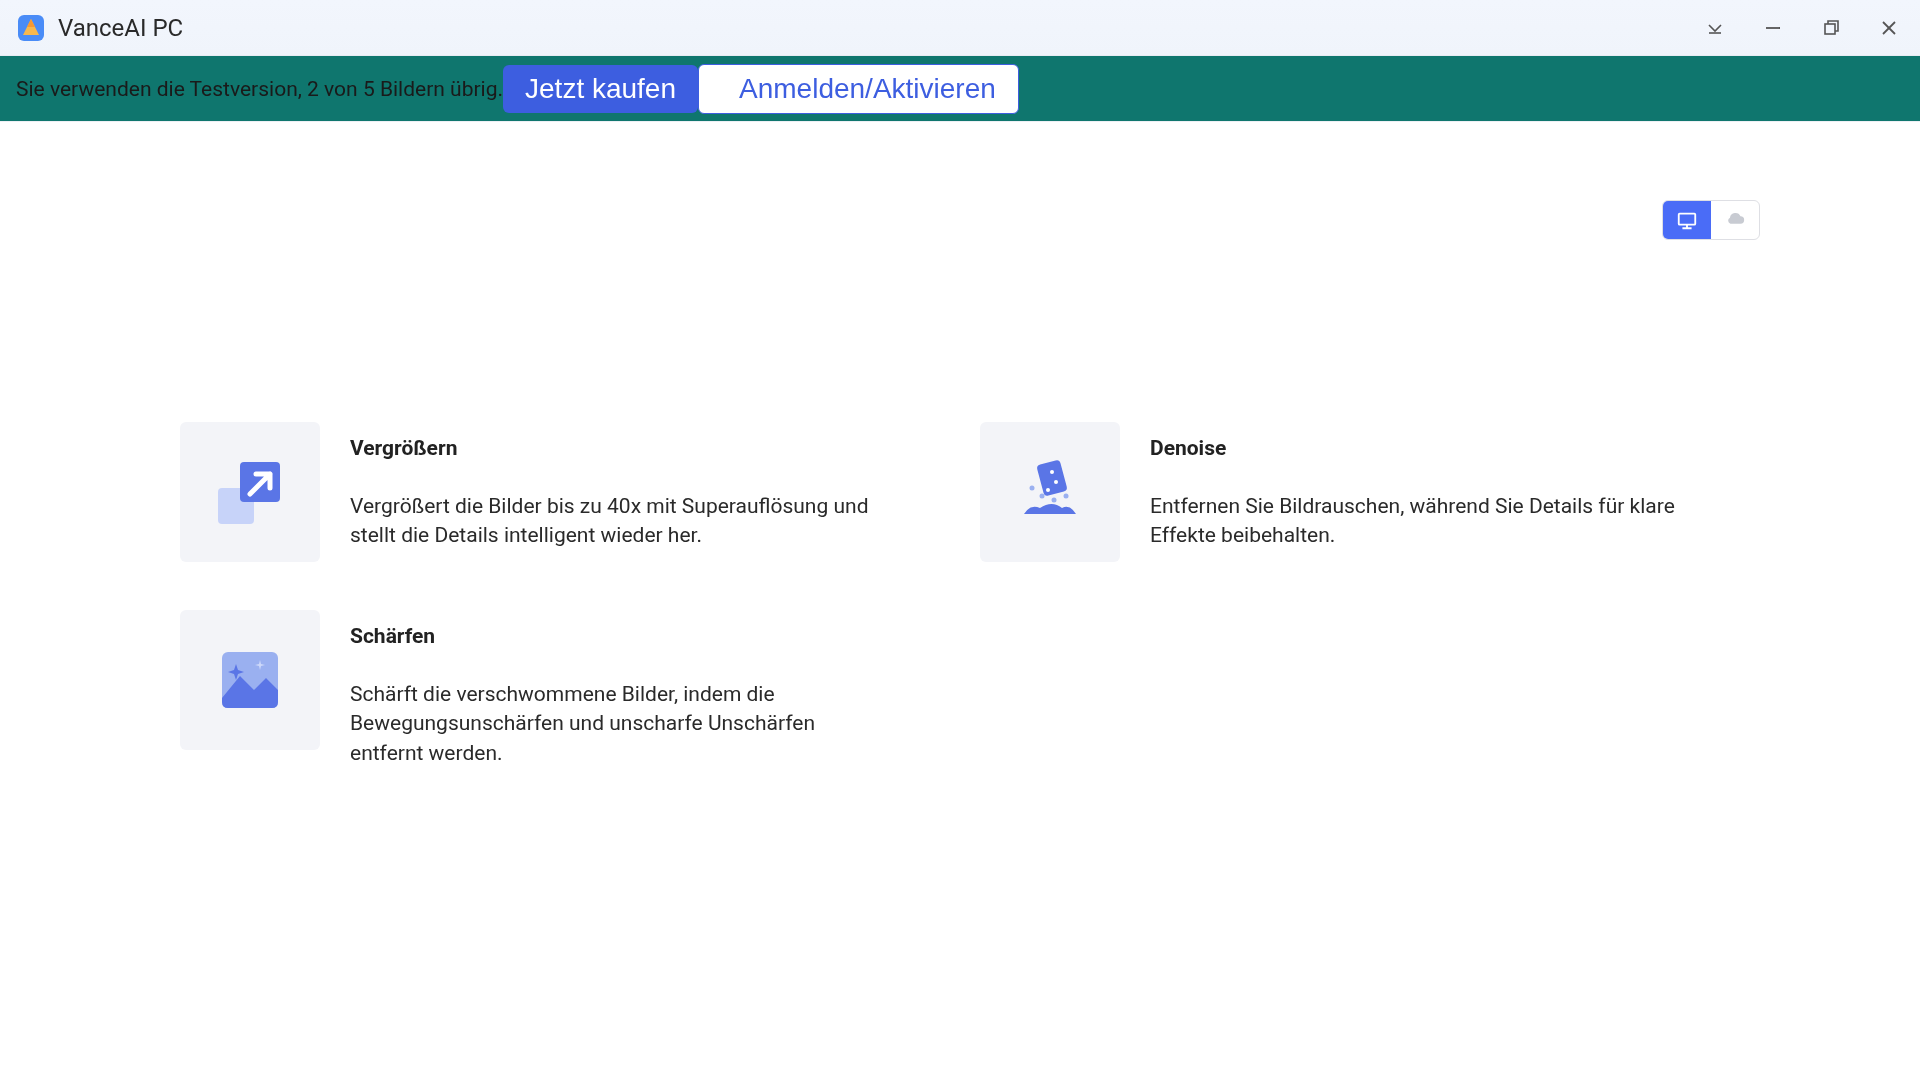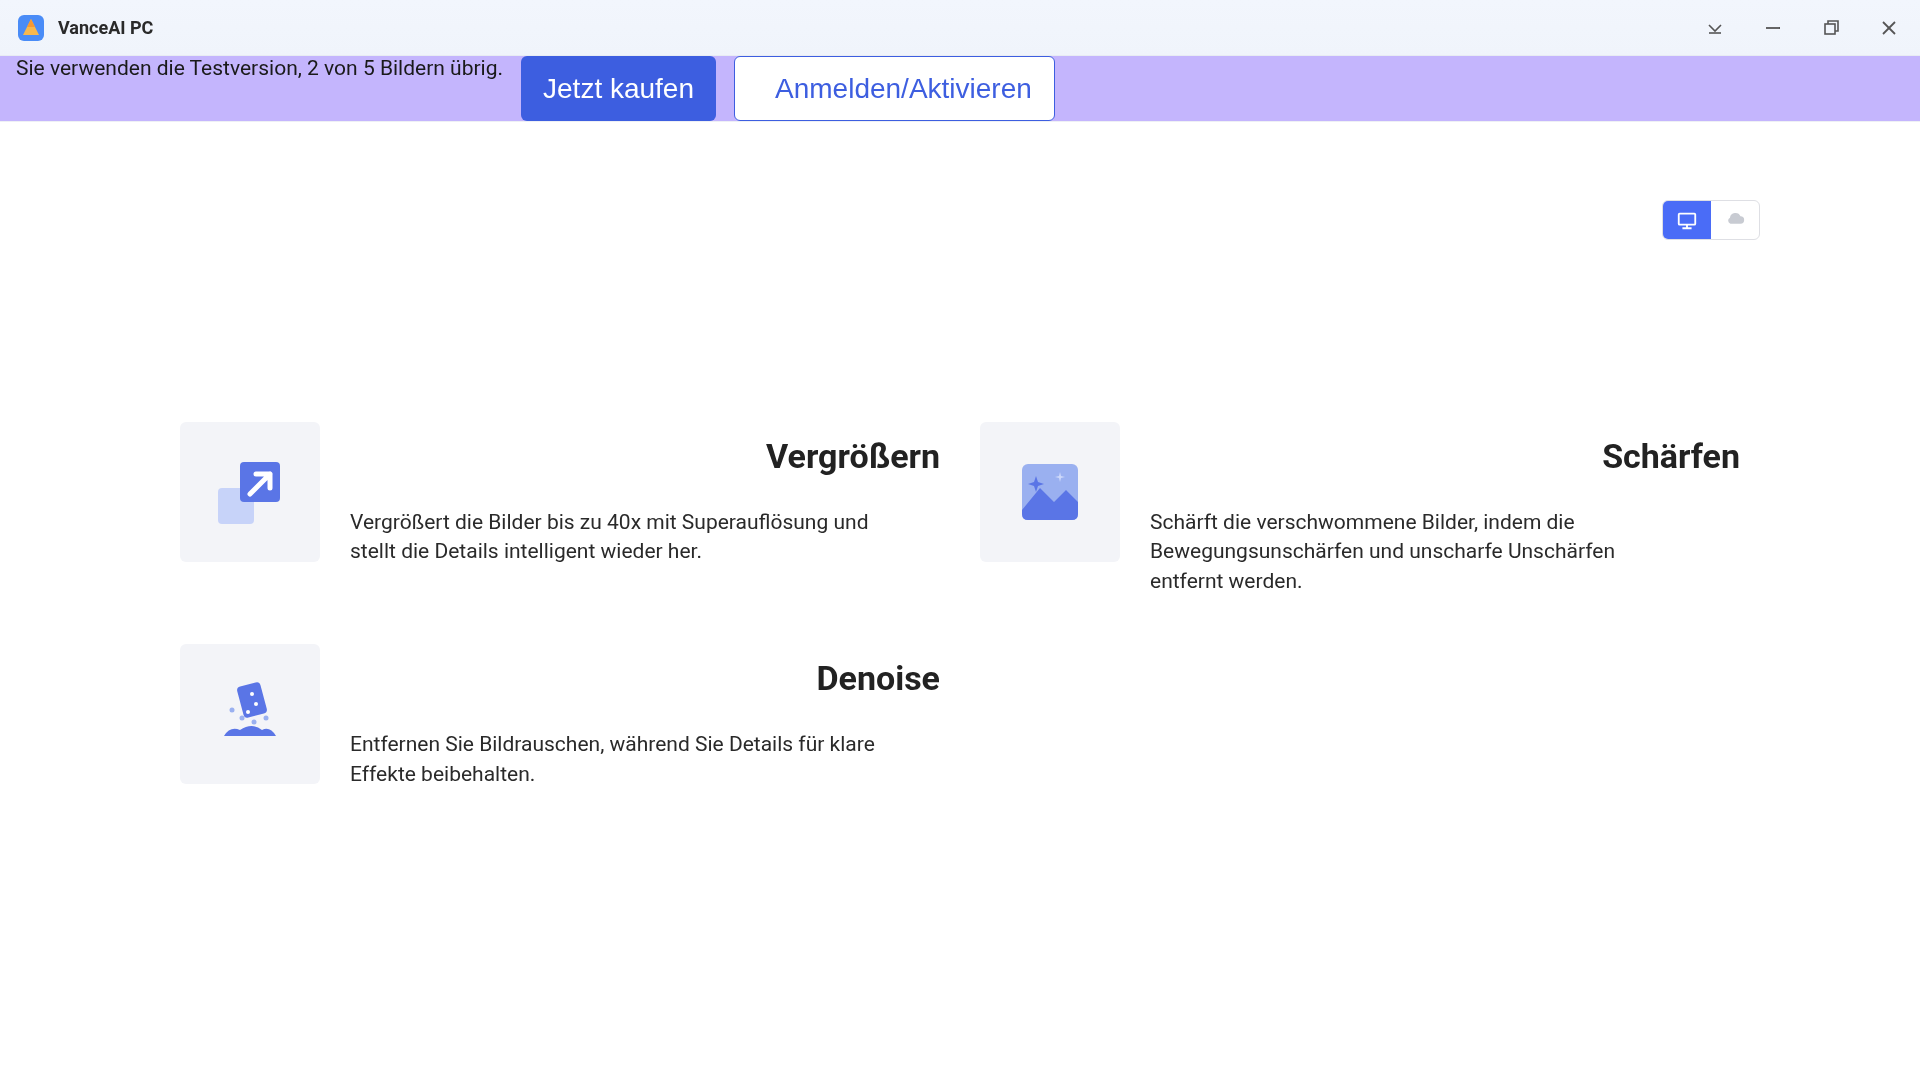--- a/index.html
+++ b/index.html
@@ -20,45 +20,45 @@
 }
 .app-logo {
   width: 30px;
   height: 30px;
   margin-right: 12px;
   display: flex;
   align-items: center;
   justify-content: center;
 }
 .app-title {
-  font-size: 18px;
+  font-size: 24px;
   color: #2a2a2a;
-  font-weight: 700;
+  font-weight: 400;
 }
 .window-controls {
   margin-left: auto;
   display: flex;
   align-items: center;
   gap: 28px;
 }
 .window-ctrl {
   width: 30px;
   height: 30px;
   display: flex;
   align-items: center;
   justify-content: center;
   color: #555;
   cursor: pointer;
 }
 .topbar {
   height: 66px;
-  background: #c4b5fd;
-  display: flex;
+  background: #0f766e;
+  display: flex;
+  align-items: center;
   padding: 0 16px;
-  gap: 18px;
   border-bottom: 1px solid #eef0f5;
 }
 .trial-text {
   font-size: 21px;
   color: #1a1a1a;
 }
 .btn {
   font-size: 28px;
   padding: 8px 22px;
   border-radius: 6px;
@@ -117,25 +117,24 @@
   display: flex;
   align-items: center;
   justify-content: center;
   flex-shrink: 0;
 }
 .card-body {
   flex: 1;
   padding-top: 14px;
 }
 .card-title {
-  font-size: 34px;
+  font-size: 21px;
   font-weight: 700;
   color: #222;
   margin-bottom: 26px;
-  text-align: right;
 }
 .card-desc {
   font-size: 21px;
   line-height: 1.4;
   color: #2a2a2a;
   max-width: 540px;
   margin-top: 32px;
 }
 </style>
 </head>
@@ -204,35 +203,20 @@
     <div class="card-icon">
       <svg width="80" height="80" viewBox="0 0 80 80">
         <rect x="8" y="36" width="36" height="36" rx="4" fill="#c7d3f9"></rect>
         <rect x="30" y="10" width="40" height="40" rx="4" fill="#5a75e6"></rect>
         <path d="M40 42 L60 22 M60 22 L60 36 M60 22 L46 22" stroke="#fff" stroke-width="5" stroke-linecap="round" stroke-linejoin="round" fill="none"></path>
       </svg>
     </div>
     <div class="card-body">
       <div class="card-title">Vergrößern</div>
       <div class="card-desc">Vergrößert die Bilder bis zu 40x mit Superauflösung und stellt die Details intelligent wieder her.</div>
-    </div>
-  </div>
-
-  <div class="card">
-    <div class="card-icon">
-      <svg width="80" height="80" viewBox="0 0 80 80">
-        <rect x="12" y="12" width="56" height="56" rx="6" fill="#9ab0f0"></rect>
-        <path d="M12 58 L30 36 L44 50 L56 38 L68 50 L68 62 Q68 68 62 68 L18 68 Q12 68 12 62 Z" fill="#5a75e6"></path>
-        <path d="M26 24 L28 30 L34 32 L28 34 L26 40 L24 34 L18 32 L24 30 Z" fill="#5a75e6"></path>
-        <path d="M50 20 L51 24 L55 25 L51 26 L50 30 L49 26 L45 25 L49 24 Z" fill="#cdd8fa"></path>
-      </svg>
-    </div>
-    <div class="card-body">
-      <div class="card-title">Schärfen</div>
-      <div class="card-desc">Schärft die verschwommene Bilder, indem die Bewegungsunschärfen und unscharfe Unschärfen entfernt werden.</div>
     </div>
   </div>
 
   <div class="card">
     <div class="card-icon">
       <svg width="80" height="80" viewBox="0 0 80 80">
         <path d="M14 62 Q20 52 30 56 Q42 48 52 56 Q60 52 66 62 Z" fill="#5a75e6"></path>
         <rect x="30" y="10" width="24" height="32" rx="4" fill="#5a75e6" transform="rotate(-15 42 26)"></rect>
         <circle cx="22" cy="36" r="2.5" fill="#9ab0f0"></circle>
         <circle cx="32" cy="44" r="2.5" fill="#9ab0f0"></circle>
@@ -242,13 +226,28 @@
         <circle cx="46" cy="30" r="2" fill="#fff"></circle>
         <circle cx="42" cy="20" r="2" fill="#fff"></circle>
       </svg>
     </div>
     <div class="card-body">
       <div class="card-title">Denoise</div>
       <div class="card-desc">Entfernen Sie Bildrauschen, während Sie Details für klare Effekte beibehalten.</div>
     </div>
   </div>
 
+  <div class="card">
+    <div class="card-icon">
+      <svg width="80" height="80" viewBox="0 0 80 80">
+        <rect x="12" y="12" width="56" height="56" rx="6" fill="#9ab0f0"></rect>
+        <path d="M12 58 L30 36 L44 50 L56 38 L68 50 L68 62 Q68 68 62 68 L18 68 Q12 68 12 62 Z" fill="#5a75e6"></path>
+        <path d="M26 24 L28 30 L34 32 L28 34 L26 40 L24 34 L18 32 L24 30 Z" fill="#5a75e6"></path>
+        <path d="M50 20 L51 24 L55 25 L51 26 L50 30 L49 26 L45 25 L49 24 Z" fill="#cdd8fa"></path>
+      </svg>
+    </div>
+    <div class="card-body">
+      <div class="card-title">Schärfen</div>
+      <div class="card-desc">Schärft die verschwommene Bilder, indem die Bewegungsunschärfen und unscharfe Unschärfen entfernt werden.</div>
+    </div>
+  </div>
+
 </div>
 
 </body></html>

